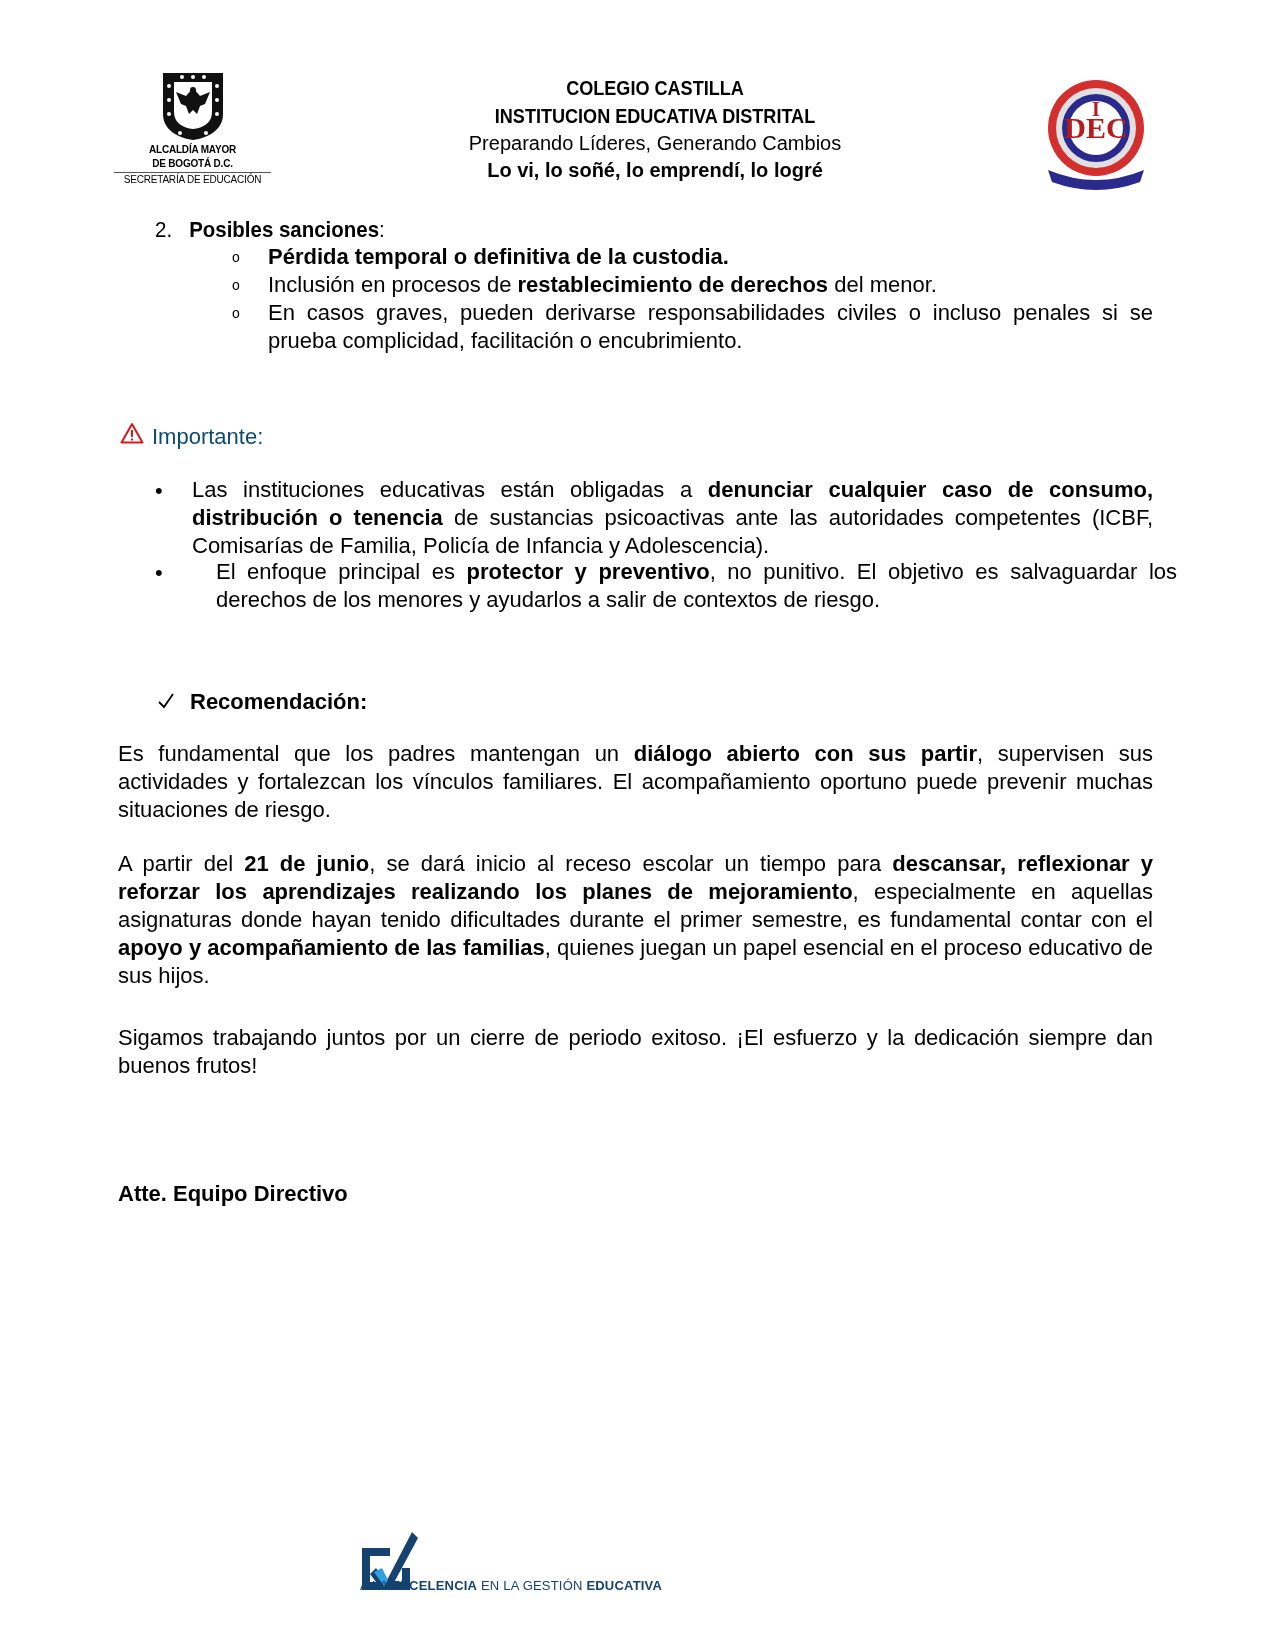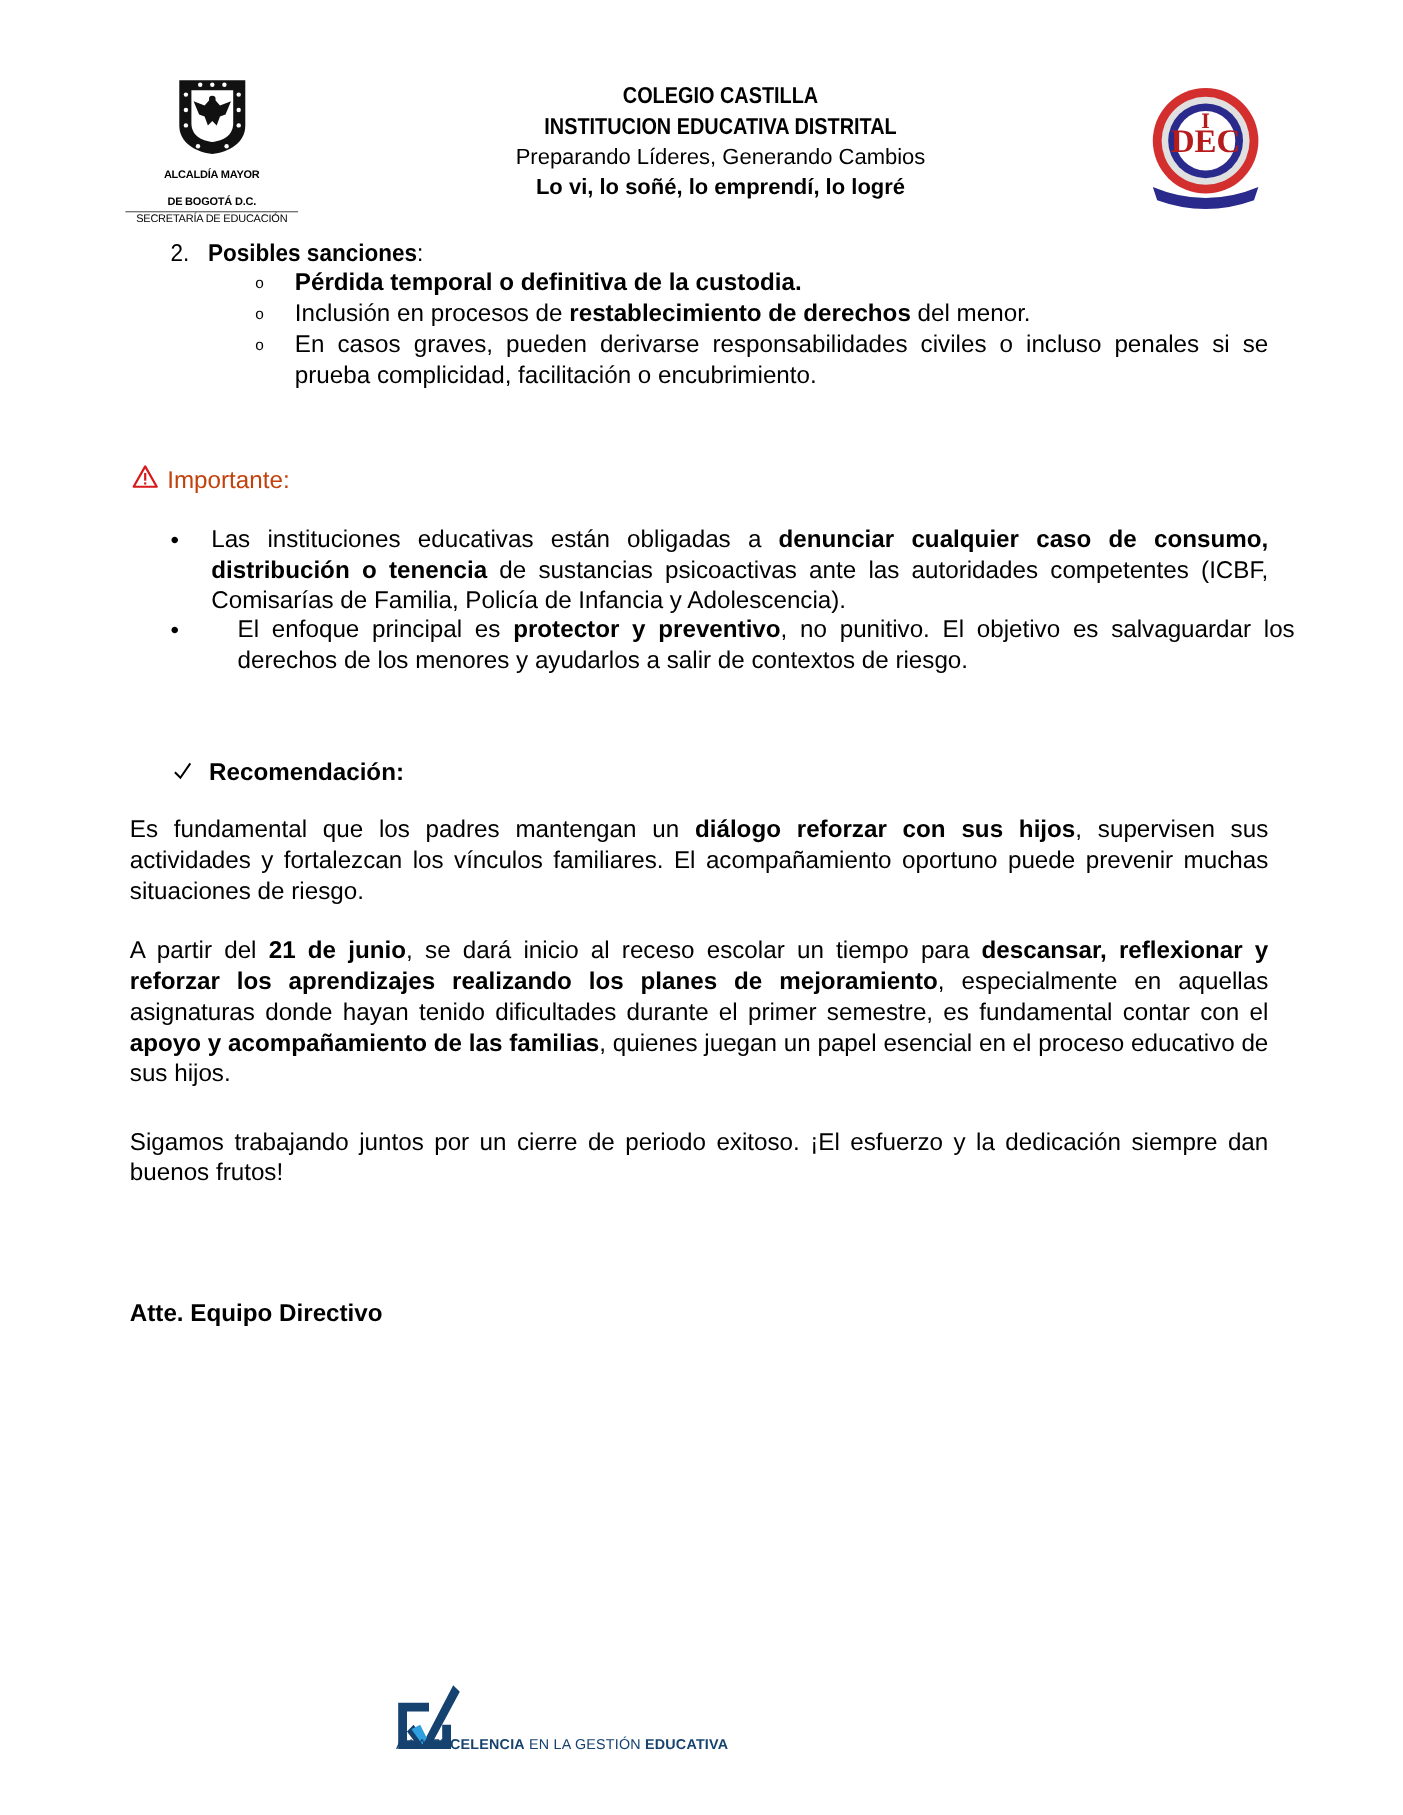--- a/index.html
+++ b/index.html
@@ -3,41 +3,41 @@
   <meta charset="utf-8">
   <style>
     html, body { margin: 0; padding: 0; background: #ffffff; }
     body { width: 1275px; height: 1650px; position: relative; overflow: hidden;
            font-family: "Liberation Sans", sans-serif; color: #000; }
     .abs { position: absolute; }
 
     
     .logo-left { left: 110px; top: 70px; width: 165px; height: 125px; text-align: center; }
     .logo-left .shield { margin: 0 auto; width: 66px; height: 72px; }
-    .logo-left .l1 { font-size: 10px; font-weight: bold; line-height: 12px; margin-top: 12px; letter-spacing: -0.2px; }
+    .logo-left .l1 { font-size: 10px; font-weight: bold; line-height: 12px; margin-top: 2px; letter-spacing: -0.2px; }
     .logo-left .rule { border-top: 1px solid #555; margin: 2px 4px 1px 4px; }
     .logo-left .l3 { font-size: 10px; line-height: 12px; letter-spacing: -0.2px; }
 
     .header-text { left: 400px; top: 74px; width: 510px; text-align: center; }
     .header-text .h1 { font-size: 21px; font-weight: bold; line-height: 28px; transform: scaleX(0.86); }
     .header-text .h2 { font-size: 21px; font-weight: bold; line-height: 28px; transform: scaleX(0.86); }
     .header-text .h3 { font-size: 20px; font-weight: normal; line-height: 27px; }
     .header-text .h4 { font-size: 20px; font-weight: bold; line-height: 27px; }
 
     .logo-right { left: 1040px; top: 78px; width: 112px; height: 112px; }
 
     
     .txt { font-size: 22px; line-height: 28px; }
     b { font-weight: bold; }
 
     .sec-num { left: 155px; top: 216px; }
     .sub-bullet { left: 232px; font-size: 14px; }
     .sub-text { left: 268px; width: 885px; text-align: justify; }
 
-    .important { left: 120px; top: 422px; color: #c2410c; font-size: 22px; line-height: 28px; display: flex; align-items: center; gap: 8px; }
+    .important { left: 120px; top: 422px; color: #0c4a6e; font-size: 22px; line-height: 28px; display: flex; align-items: center; gap: 8px; }
 
     .bullet-dot { left: 155px; font-size: 22px; }
     .bullet-text { left: 192px; width: 961px; text-align: justify; }
 
     .recom { left: 158px; top: 688px; display: flex; align-items: center; gap: 16px; font-size: 22px; line-height: 28px; }
 
     .para { left: 118px; width: 1035px; text-align: justify; }
     .para p { margin: 0; }
 
     .footer-logo { left: 360px; top: 1528px; width: 540px; height: 95px; }
@@ -142,21 +142,21 @@
 <div class="abs recom">
   <span>
     <svg width="16" height="16" viewBox="0 0 16 16">
         <path d="M1 9 L6 14 L15 1" fill="none" stroke="#000" stroke-width="1.8"></path>
       </svg>
   </span>
   <b>Recomendación:</b>
 </div>
 
 <div class="abs txt para" style="top:740px;">
-  <p><span>Es fundamental que los padres mantengan un </span><b>diálogo reforzar con sus hijos</b><span>, supervisen sus actividades y fortalezcan los vínculos familiares. El acompañamiento oportuno puede prevenir muchas situaciones de riesgo.</span></p>
+  <p><span>Es fundamental que los padres mantengan un </span><b>diálogo abierto con sus partir</b><span>, supervisen sus actividades y fortalezcan los vínculos familiares. El acompañamiento oportuno puede prevenir muchas situaciones de riesgo.</span></p>
 </div>
 
 <div class="abs txt para" style="top:850px;">
   <p><span>A partir del </span><b>21 de junio</b><span>, se dará inicio al receso escolar un tiempo para </span><b>descansar, reflexionar y reforzar los aprendizajes realizando los planes de mejoramiento</b><span>, especialmente en aquellas asignaturas donde hayan tenido dificultades durante el primer semestre, es fundamental contar con el </span><b>apoyo y acompañamiento de las familias</b><span>, quienes juegan un papel esencial en el proceso educativo de sus hijos.</span></p>
 </div>
 
 <div class="abs txt para" style="top:1024px;">
   <p>Sigamos trabajando juntos por un cierre de periodo exitoso. ¡El esfuerzo y la dedicación siempre dan buenos frutos!</p>
 </div>
 

